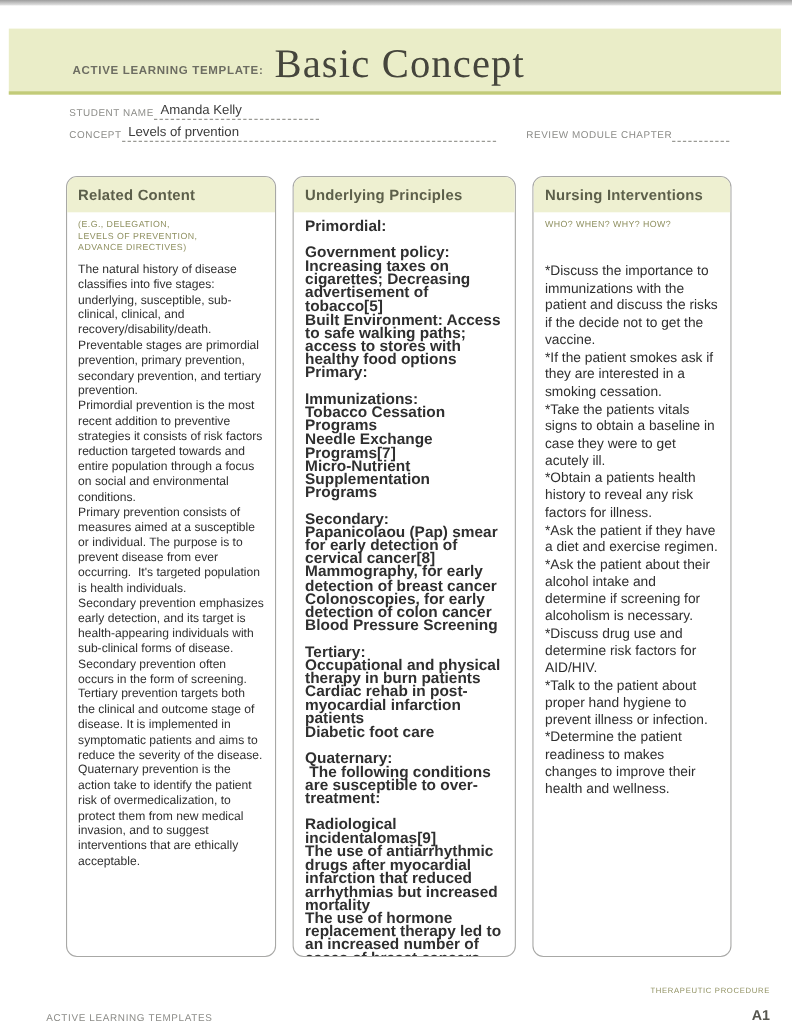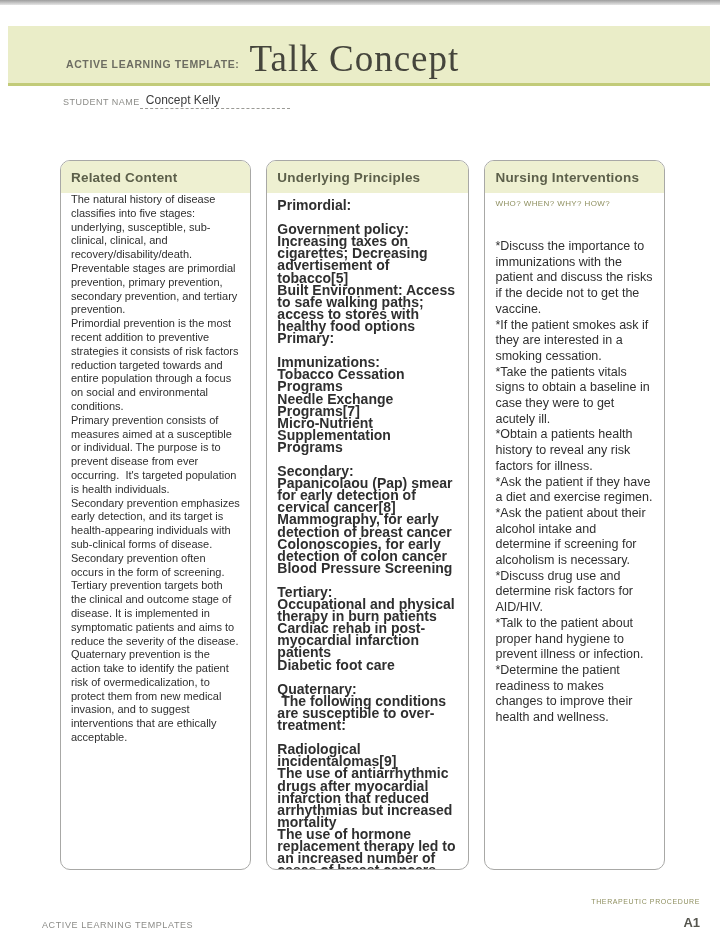--- a/index.html
+++ b/index.html
@@ -121,33 +121,44 @@
     font-size: 13px; color: #55554e; font-weight: bold;
   }
 </style>
 </head>
 <body>
 
 <div class="top-edge"></div>
 
 <div class="banner">
   <span class="banner-label">ACTIVE LEARNING TEMPLATE:</span>
-  <span class="banner-title">Talk Concept</span>
+  <span class="banner-title">Basic Concept</span>
 </div>
 
 <div class="form-area">
   <div class="form-row">
     <span class="form-label">STUDENT NAME</span>
-    <span class="fill fill-name">Concept Kelly</span>
+    <span class="fill fill-name">Amanda Kelly</span>
+  </div>
+  <div class="form-row">
+    <span class="form-label">CONCEPT</span>
+    <span class="fill fill-concept">Levels of prvention</span>
+    <span class="review-group">
+      <span class="form-label">REVIEW MODULE CHAPTER</span>
+      <span class="review-blank"></span>
+    </span>
   </div>
 </div>
 
 <div class="cards">
   <div class="card card-1">
     <div class="card-head">Related Content</div>
+    <div class="card-sub">(E.G., DELEGATION,
+LEVELS OF PREVENTION,
+ADVANCE DIRECTIVES)</div>
     <div class="card-body">The natural history of disease classifies into five stages: underlying, susceptible, sub-clinical, clinical, and recovery/disability/death. Preventable stages are primordial prevention, primary prevention, secondary prevention, and tertiary prevention.
 Primordial prevention is the most recent addition to preventive strategies it consists of risk factors reduction targeted towards and entire population through a focus on social and environmental conditions.
 Primary prevention consists of measures aimed at a susceptible or individual. The purpose is to prevent disease from ever occurring.  It's targeted population is health individuals.
 Secondary prevention emphasizes early detection, and its target is health-appearing individuals with sub-clinical forms of disease. Secondary prevention often occurs in the form of screening.
 Tertiary prevention targets both the clinical and outcome stage of disease. It is implemented in symptomatic patients and aims to reduce the severity of the disease.
 Quaternary prevention is the action take to identify the patient risk of overmedicalization, to protect them from new medical invasion, and to suggest interventions that are ethically acceptable.</div>
   </div>
   <div class="card card-2">
     <div class="card-head">Underlying Principles</div>
     <div class="card-sub"></div>

